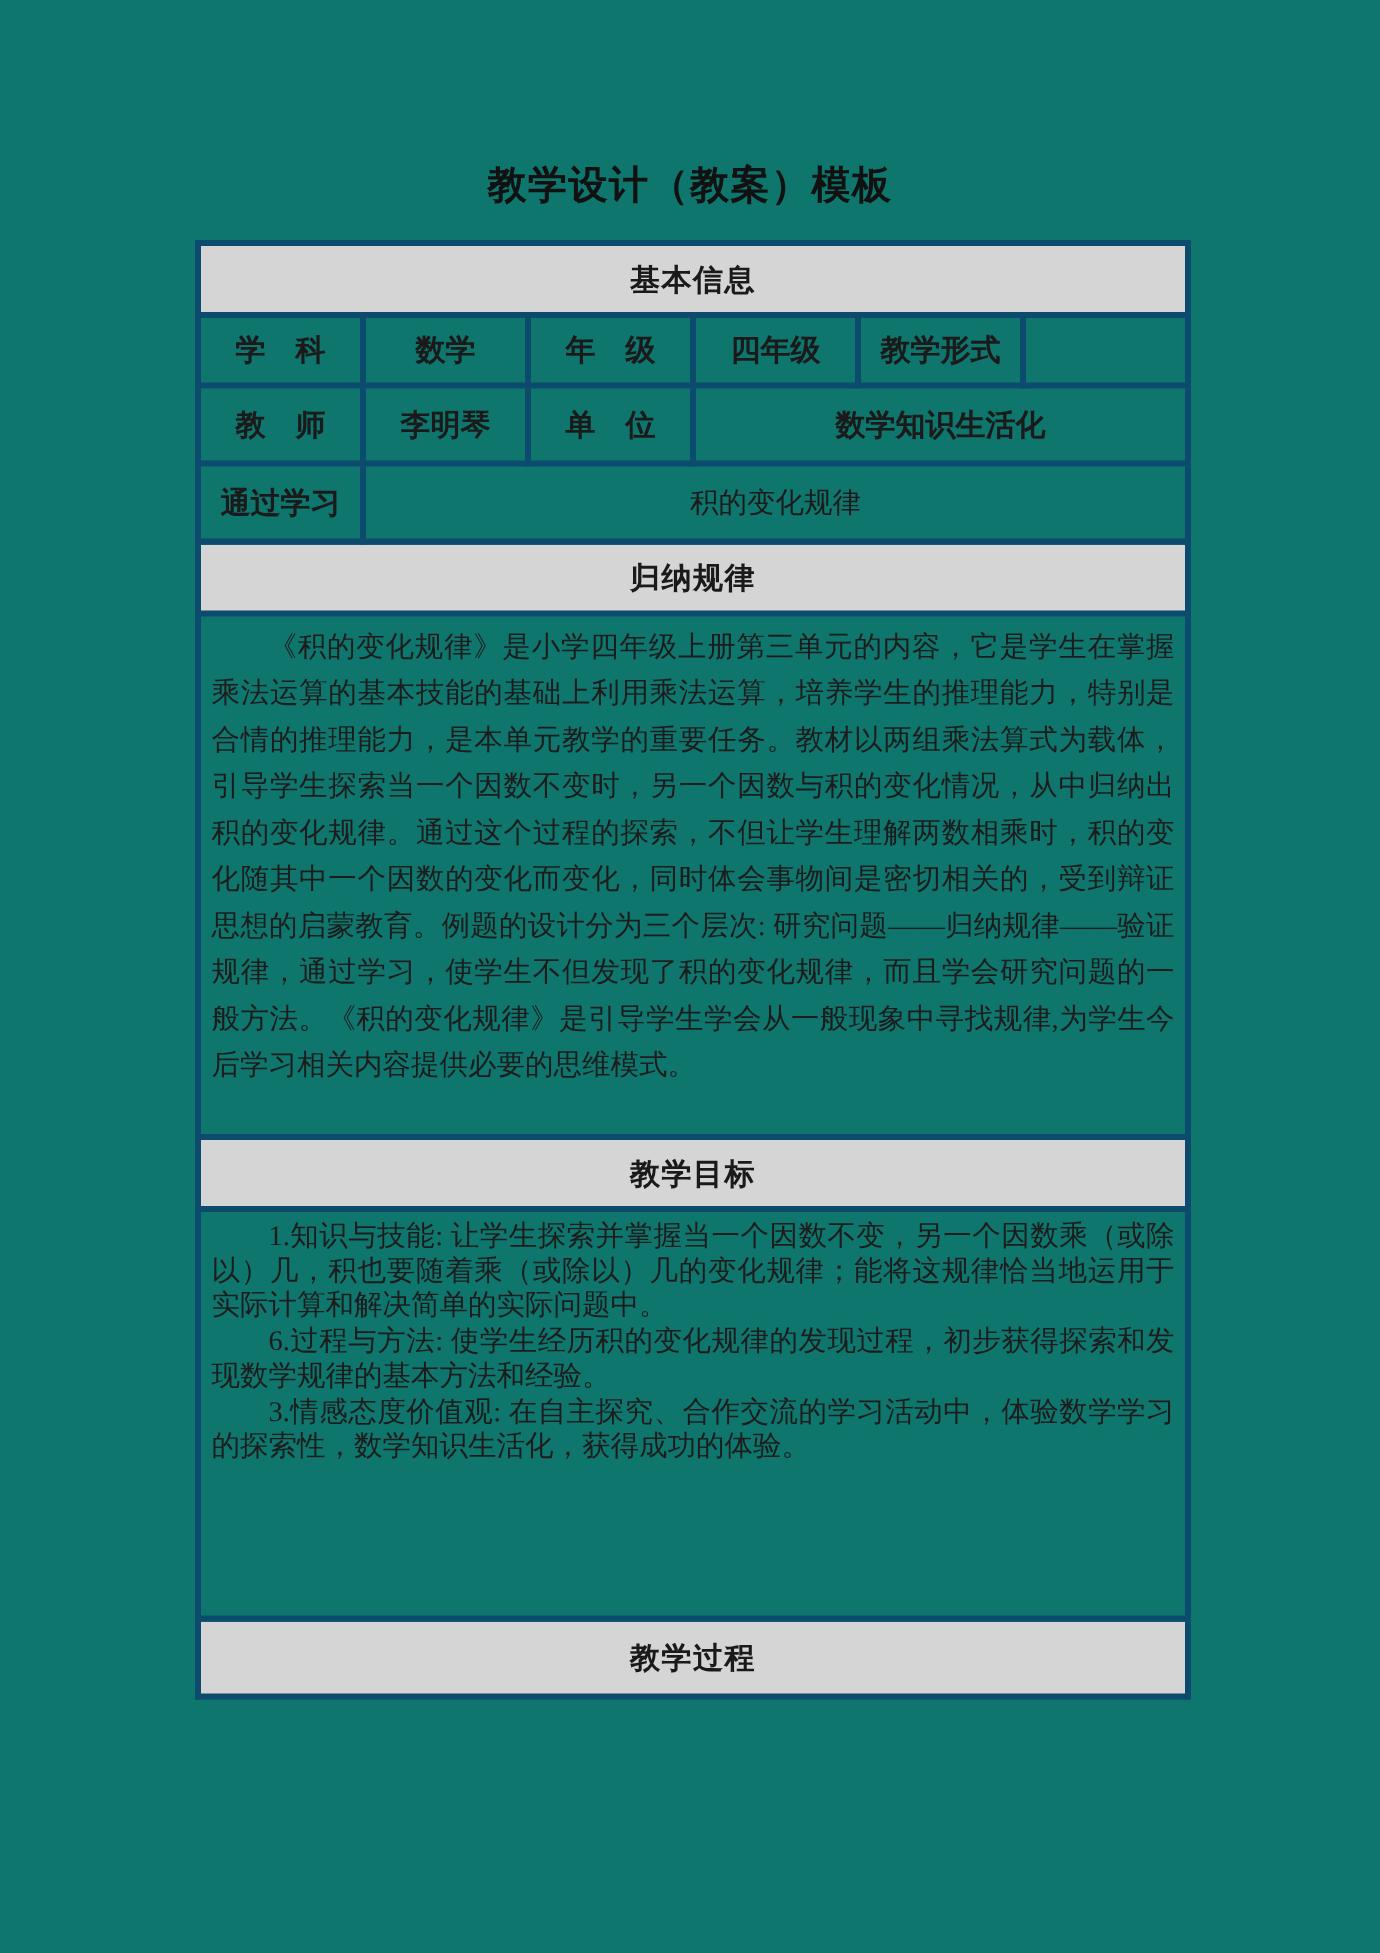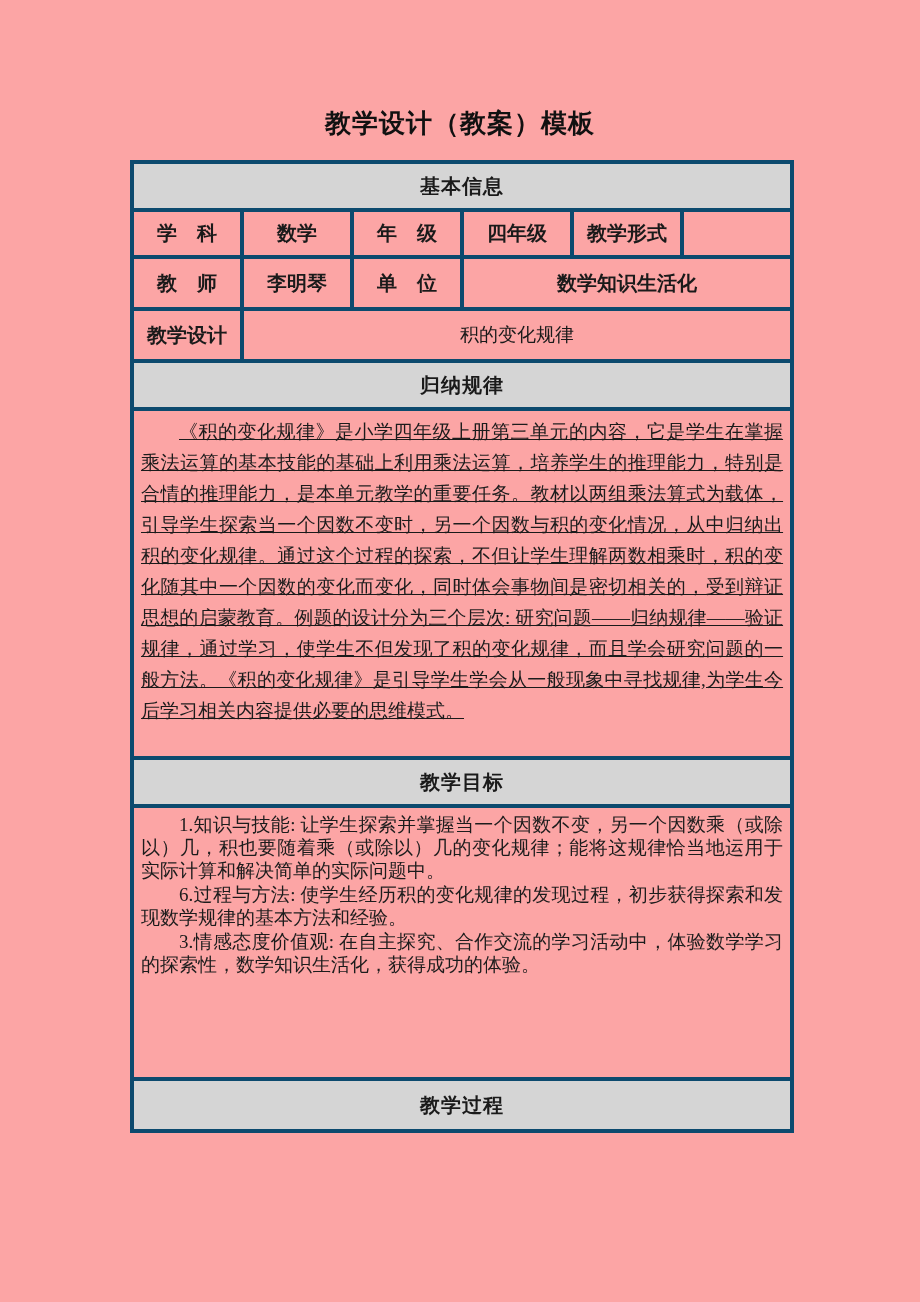--- a/index.html
+++ b/index.html
@@ -6,21 +6,21 @@
   html, body { background: #ffffff; }
   body {
     width: 920px; height: 1302px;
     position: relative;
     font-family: "Liberation Serif", "DejaVu Serif", serif;
     color: #1a1a1a;
   }
   .page {
     position: absolute; left: 0; top: 0;
     width: 920px; height: 1302px;
-    background: #fca5a5;
+    background: #0f766e;
     overflow: hidden;
     padding-left: 20px;
   }
   .doc-title {
     position: absolute;
     left: 0; top: 106px; width: 920px;
     text-align: center;
     font-family: "DejaVu Sans", "Liberation Sans", sans-serif;
     font-weight: bold;
     font-size: 26px;
@@ -51,21 +51,21 @@
   }
   tr.r1 td { height: 47px; border-radius: 15px; }
   tr.r2 td { height: 52px; }
   tr.r3 td { height: 52px; }
   td.b { font-weight: bold; font-size: 20px; }
   td.text-cell {
     text-align: left;
     vertical-align: top;
     padding: 5px 7px 0 7px;
   }
-  td.analysis-cell  { height: 349px; text-decoration: underline; }
+  td.analysis-cell  { height: 349px; }
   td.objectives-cell{ height: 273px; }
   td.process-pad    { height: 52px; }
   .para {
     font-size: 19px;
     text-indent: 2em;
     text-align: justify;
     color: #1c1c1c;
   }
   .analysis-cell .para { line-height: 31px; }
   .objectives-cell .para { line-height: 23px; margin-bottom: 1px; }
@@ -102,21 +102,21 @@
     </tr>
 
     <tr class="r2">
       <td class="b">教　师</td>
       <td class="b">李明琴</td>
       <td class="b">单　位</td>
       <td class="b" colspan="3">数学知识生活化</td>
     </tr>
 
     <tr class="r3">
-      <td class="b">教学设计</td>
+      <td class="b">通过学习</td>
       <td colspan="5">积的变化规律</td>
     </tr>
 
     <tr class="section-row">
       <td colspan="6">归纳规律</td>
     </tr>
 
     <tr>
       <td colspan="6" class="text-cell analysis-cell">
         <p class="para">《积的变化规律》是小学四年级上册第三单元的内容，它是学生在掌握乘法运算的基本技能的基础上利用乘法运算，培养学生的推理能力，特别是合情的推理能力，是本单元教学的重要任务。教材以两组乘法算式为载体，引导学生探索当一个因数不变时，另一个因数与积的变化情况，从中归纳出积的变化规律。通过这个过程的探索，不但让学生理解两数相乘时，积的变化随其中一个因数的变化而变化，同时体会事物间是密切相关的，受到辩证思想的启蒙教育。例题的设计分为三个层次: 研究问题——归纳规律——验证规律，通过学习，使学生不但发现了积的变化规律，而且学会研究问题的一般方法。《积的变化规律》是引导学生学会从一般现象中寻找规律,为学生今后学习相关内容提供必要的思维模式。</p>

